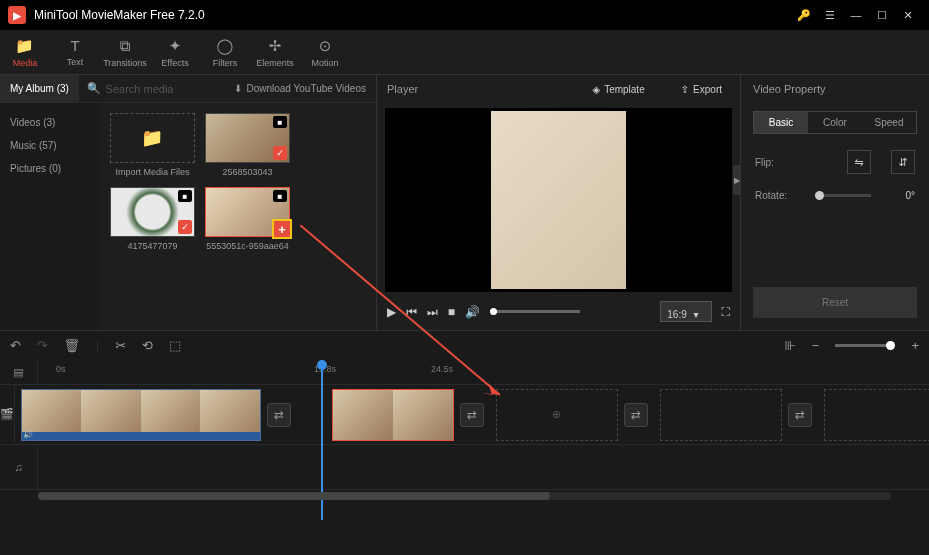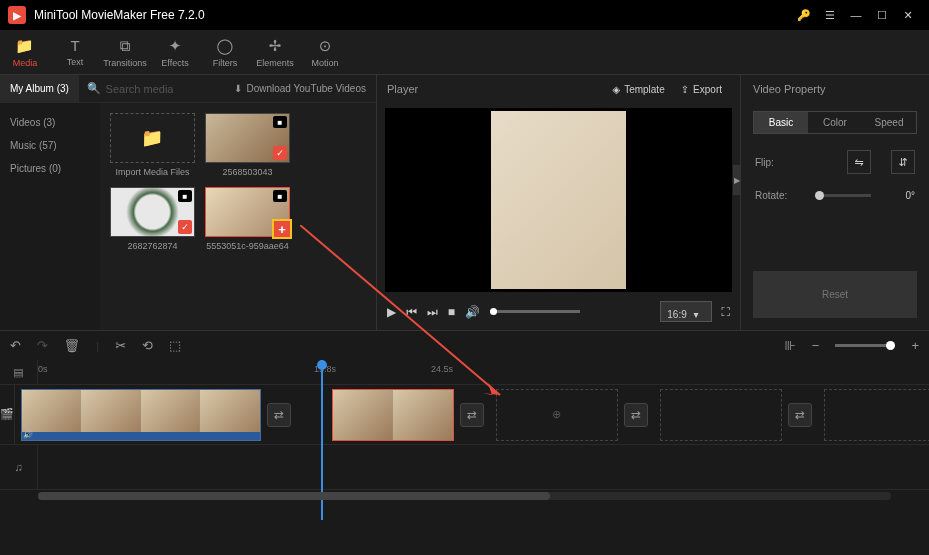--- a/index.html
+++ b/index.html
@@ -37,21 +37,21 @@
 .media-thumb { width: 85px; height: 50px; background: #333; position: relative; border: 1px solid #444; }
 .media-thumb.import { border: 1px dashed #555; background: #1e1e1e; display: flex; align-items: center; justify-content: center; color: #666; font-size: 18px; }
 .media-thumb.selected { border: 1px solid #e84c3d; }
 .media-thumb .vidicon { position: absolute; top: 2px; right: 2px; width: 14px; height: 12px; background: #000; color: #fff; font-size: 8px; display: flex; align-items: center; justify-content: center; border-radius: 2px; }
 .media-thumb .check { position: absolute; bottom: 2px; right: 2px; width: 14px; height: 14px; background: #e84c3d; color: #fff; font-size: 9px; display: flex; align-items: center; justify-content: center; border-radius: 2px; }
 .media-thumb .addbtn { position: absolute; bottom: -3px; right: -3px; width: 20px; height: 20px; background: #e84c3d; border: 2px solid #f5c518; color: #fff; font-size: 13px; display: flex; align-items: center; justify-content: center; font-weight: bold; }
 .media-label { font-size: 9px; color: #999; text-align: center; white-space: nowrap; overflow: hidden; text-overflow: ellipsis; width: 100%; }
 
 
 .player-panel { width: 365px; background: #1e1e1e; border-left: 1px solid #333; border-right: 1px solid #333; display: flex; flex-direction: column; }
-.player-header { height: 28px; display: flex; align-items: center; padding: 0 10px; color: #999; font-size: 11px; }
+.player-header { height: 28px; display: flex; align-items: center; padding: 0 10px; color: #999; font-size: 11px; gap: 20px; }
 .player-header .spacer { flex: 1; }
 .pbtn { display: flex; align-items: center; gap: 4px; padding: 0 8px; cursor: pointer; color: #ccc; font-size: 10px; }
 
 .player-body { flex: 1; display: flex; align-items: center; justify-content: center; background: #000; margin: 5px 8px; position: relative; }
 .video-frame { width: 135px; height: 178px; background: linear-gradient(135deg, #e8dcc8 0%, #d4c4a8 100%); position: relative; }
 
 .progress-row { display: flex; align-items: center; gap: 8px; padding: 4px 10px; }
 .progress-bar { flex: 1; height: 3px; background: #444; position: relative; }
 .progress-fill { position: absolute; left: 0; top: 0; height: 100%; width: 42%; background: #e84c3d; }
 .progress-handle { position: absolute; left: 42%; top: -3px; width: 9px; height: 9px; background: #fff; border-radius: 50%; }
@@ -70,21 +70,21 @@
 .prop-collapse { position: absolute; left: -8px; top: 90px; width: 8px; height: 30px; background: #333; display: flex; align-items: center; justify-content: center; color: #999; font-size: 8px; cursor: pointer; }
 .prop-header { padding: 8px 12px; color: #999; font-size: 11px; }
 .prop-tabs { display: flex; margin: 8px 12px; border: 1px solid #444; }
 .prop-tab { flex: 1; text-align: center; padding: 5px 0; font-size: 10px; color: #999; cursor: pointer; }
 .prop-tab.active { background: #3a3a3a; color: #fff; }
 .prop-row { display: flex; align-items: center; padding: 8px 14px; gap: 20px; }
 .prop-label { color: #999; font-size: 10px; width: 40px; }
 .prop-btn { width: 24px; height: 24px; border: 1px solid #444; display: flex; align-items: center; justify-content: center; cursor: pointer; color: #ccc; font-size: 11px; }
 .rotate-slider { flex: 1; height: 3px; background: #444; position: relative; }
 .rotate-slider::after { content: ''; position: absolute; left: 0; top: -3px; width: 9px; height: 9px; background: #ccc; border-radius: 50%; }
-.reset-btn { margin: auto 12px 12px; padding: 18px; background: #333; text-align: center; color: #777; font-size: 10px; cursor: pointer; }
+.reset-btn { margin: auto 12px 12px; padding: 10px; background: #333; text-align: center; color: #777; font-size: 10px; cursor: pointer; }
 
 
 .tl-toolbar { height: 30px; background: #1a1a1a; border-top: 1px solid #333; display: flex; align-items: center; padding: 0 10px; gap: 16px; }
 .tl-tbtn { color: #999; cursor: pointer; font-size: 13px; }
 .tl-toolbar .spacer { flex: 1; }
 .zoom-slider { width: 60px; height: 3px; background: #666; position: relative; }
 .zoom-slider::after { content: ''; position: absolute; right: 0; top: -3px; width: 9px; height: 9px; background: #fff; border-radius: 50%; }
 
 
 .timeline { height: 195px; background: #1a1a1a; display: flex; flex-direction: column; }
@@ -193,21 +193,21 @@
             <div class="vidicon">■</div>
             <div class="check">✓</div>
           </div>
           <div class="media-label">2568503043</div>
         </div>
         <div class="media-item">
           <div class="media-thumb th-wreath">
             <div class="vidicon">■</div>
             <div class="check">✓</div>
           </div>
-          <div class="media-label">2682762874</div>
+          <div class="media-label">4175477079</div>
         </div>
         <div class="media-item">
           <div class="media-thumb th-food2 selected">
             <div class="vidicon">■</div>
             <div class="addbtn">+</div>
           </div>
           <div class="media-label">5553051c-959aae64</div>
         </div>
       </div>
     </div>
@@ -281,21 +281,21 @@
   <span class="tl-tbtn">⊪</span>
   <span class="tl-tbtn">−</span>
   <div class="zoom-slider"></div>
   <span class="tl-tbtn">+</span>
 </div>
 
 <div class="timeline">
   <div class="ruler-row">
     <div class="track-icon-col">▤</div>
     <div class="ruler">
-      <span class="ruler-mark" style="left:0">0s</span>
+      <span class="ruler-mark" style="left:18px">0s</span>
       <span class="ruler-mark" style="left:276px">15.8s</span>
       <span class="ruler-mark" style="left:393px">24.5s</span>
       <div class="playhead" style="left:283px"></div>
     </div>
   </div>
   <div class="track-row">
     <div class="track-icon-col">🎬</div>
     <div class="track-content">
       <div class="clip clip1">
         <div class="clip-thumbs">

